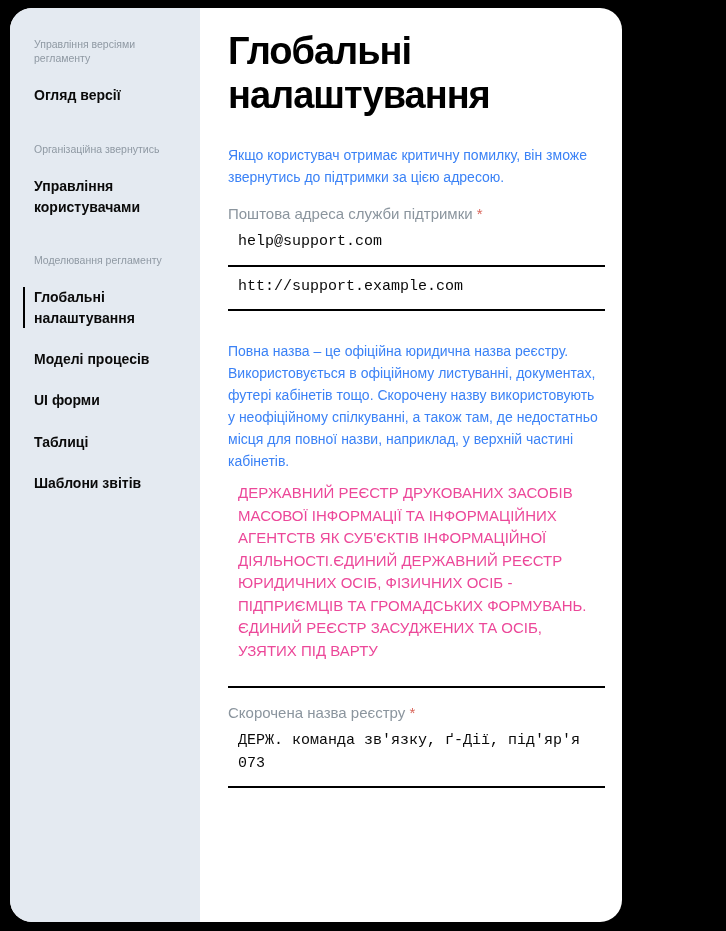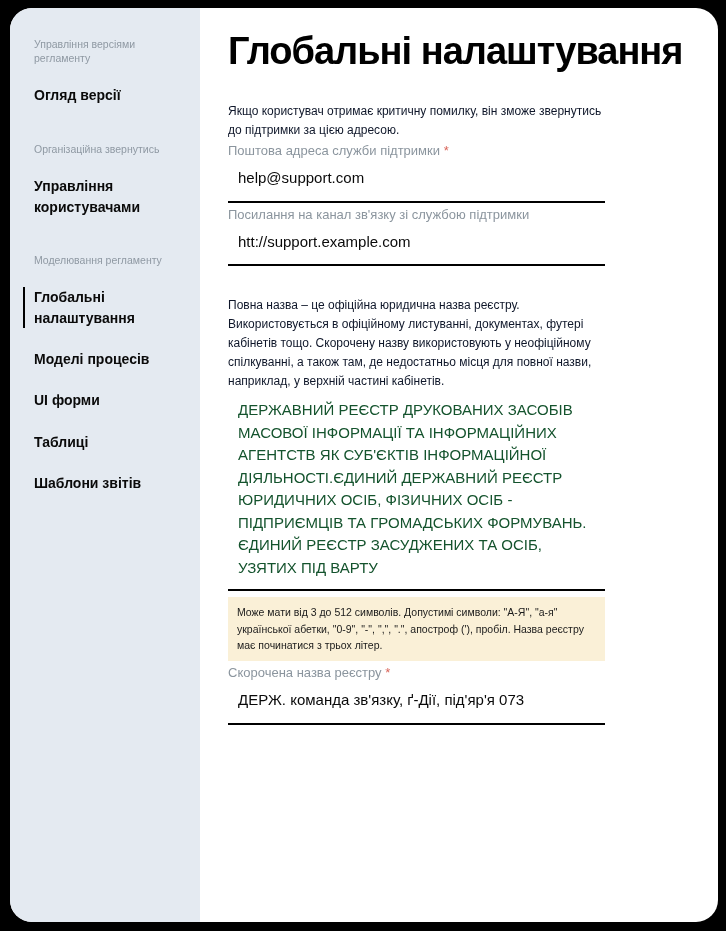--- a/index.html
+++ b/index.html
@@ -1,36 +1,36 @@
 <!DOCTYPE html>
 <html><head>
 <meta charset="utf-8">
 <style>
   * { margin:0; padding:0; box-sizing:border-box; }
   html,body { width:726px; height:931px; background:#000; font-family:"Liberation Sans","DejaVu Sans",sans-serif; }
-  .card { position:absolute; left:10px; top:8px; width:708px; height:914px; background:#fff; border-radius:22px; display:flex; overflow:hidden;justify-content:space-between; }
+  .card { position:absolute; left:10px; top:8px; width:612px; height:914px; background:#fff; border-radius:22px; display:flex; overflow:hidden;justify-content:space-between; }
 
   
   .sidebar { width:190px; flex-shrink:0; background:#e4eaf1; padding:30px 14px 0 24px; }
   .nav-section-label { font-size:10.5px; color:#8f99a3; margin-bottom:20px; line-height:1.3; }
   .nav-item { font-size:14px; font-weight:600; color:#0a0a0a; line-height:1.45; margin-bottom:21px; padding-left:9px; margin-left:-11px; border-left:2px solid transparent; cursor:pointer;margin-top:11px; }
   .nav-item.active { border-left-color:#000; }
   .nav-gap { height:16px; }
 
   
   .main { flex:1; padding:14px 24px 0 28px; overflow:hidden; }
   .page-title { font-size:38px; font-weight:700; letter-spacing:-1px; color:#000; line-height:1.15; margin-top:8px; }
   .section-heading { font-size:22px; font-weight:700; color:#000; letter-spacing:-0.2px; }
   .content-col { width:377px; }
-  .desc { font-size:12px; line-height:1.57; color:#0f172a; margin-top:28px; }
+  .desc { font-size:14px; line-height:1.57; color:#3b82f6; margin-top:28px; }
 
-  .field-label { font-size:13px; color:#8b959e; margin-top:4px; }
+  .field-label { font-size:15px; color:#8b959e; margin-top:16px; }
   .req { color:#d9655a; }
-  .text-input { width:377px; border-bottom:2px solid #000; padding:9px 0 11px 10px; font-size:15px; color:#0a0a0a; line-height:1.5; cursor:text; }
-  .textarea-input { width:377px; border-bottom:2px solid #000; padding:9px 0 10px 10px; font-size:15px; color:#14532d; line-height:1.5; cursor:text; }
+  .text-input { width:377px; border-bottom:2px solid #000; padding:9px 0 11px 10px; font-size:15px; color:#0a0a0a; line-height:1.5; cursor:text;font-family:Liberation Mono, monospace; }
+  .textarea-input { width:377px; border-bottom:2px solid #000; padding:9px 0 24px 10px; font-size:15px; color:#ec4899; line-height:1.5; cursor:text; }
 
   .hint-box { width:377px; background:#faf0d7; padding:7px 9px 8px 9px; font-size:10.5px; line-height:1.55; color:#1a1a1a; margin-top:6px; }
 
   .sec-support { margin-top:26px; }
   .sec-registry { margin-top:30px; }
 </style>
 </head>
 <body>
 
 <div class="card">
@@ -52,29 +52,27 @@
 
   <main class="main">
     <h1 class="page-title">Глобальні налаштування</h1>
 
     <section class="sec-support">
       <p class="desc content-col">Якщо користувач отримає критичну помилку, він зможе звернутись до підтримки за цією адресою.</p>
 
       <div class="field-label"><span>Поштова адреса служби підтримки</span> <span class="req">*</span></div>
       <div class="text-input">help@support.com</div>
 
-      <div class="field-label">Посилання на канал зв'язку зі службою підтримки</div>
       <div class="text-input">htt://support.example.com</div>
     </section>
 
     <section class="sec-registry">
       <p class="desc content-col">Повна назва – це офіційна юридична назва реєстру. Використовується в офіційному листуванні, документах, футері кабінетів тощо. Скорочену назву використовують у неофіційному спілкуванні, а також там, де недостатньо місця для повної назви, наприклад, у верхній частині кабінетів.</p>
 
       <div class="textarea-input">ДЕРЖАВНИЙ РЕЄСТР ДРУКОВАНИХ ЗАСОБІВ МАСОВОЇ ІНФОРМАЦІЇ ТА ІНФОРМАЦІЙНИХ АГЕНТСТВ ЯК СУБ'ЄКТІВ ІНФОРМАЦІЙНОЇ ДІЯЛЬНОСТІ.ЄДИНИЙ ДЕРЖАВНИЙ РЕЄСТР ЮРИДИЧНИХ ОСІБ, ФІЗИЧНИХ ОСІБ - ПІДПРИЄМЦІВ ТА ГРОМАДСЬКИХ ФОРМУВАНЬ. ЄДИНИЙ РЕЄСТР ЗАСУДЖЕНИХ ТА ОСІБ, УЗЯТИХ ПІД ВАРТУ</div>
-      <div class="hint-box">Може мати від 3 до 512 символів. Допустимі символи: "А-Я", "а-я" української абетки, "0-9", "-", ",", ".", апостроф ('), пробіл. Назва реєстру має починатися з трьох літер.</div>
 
       <div class="field-label"><span>Скорочена назва реєстру</span> <span class="req">*</span></div>
       <div class="text-input">ДЕРЖ. команда зв'язку, ґ-Дії, під'яр'я 073</div>
 
     </section>
 
   </main>
 
 </div>
 

